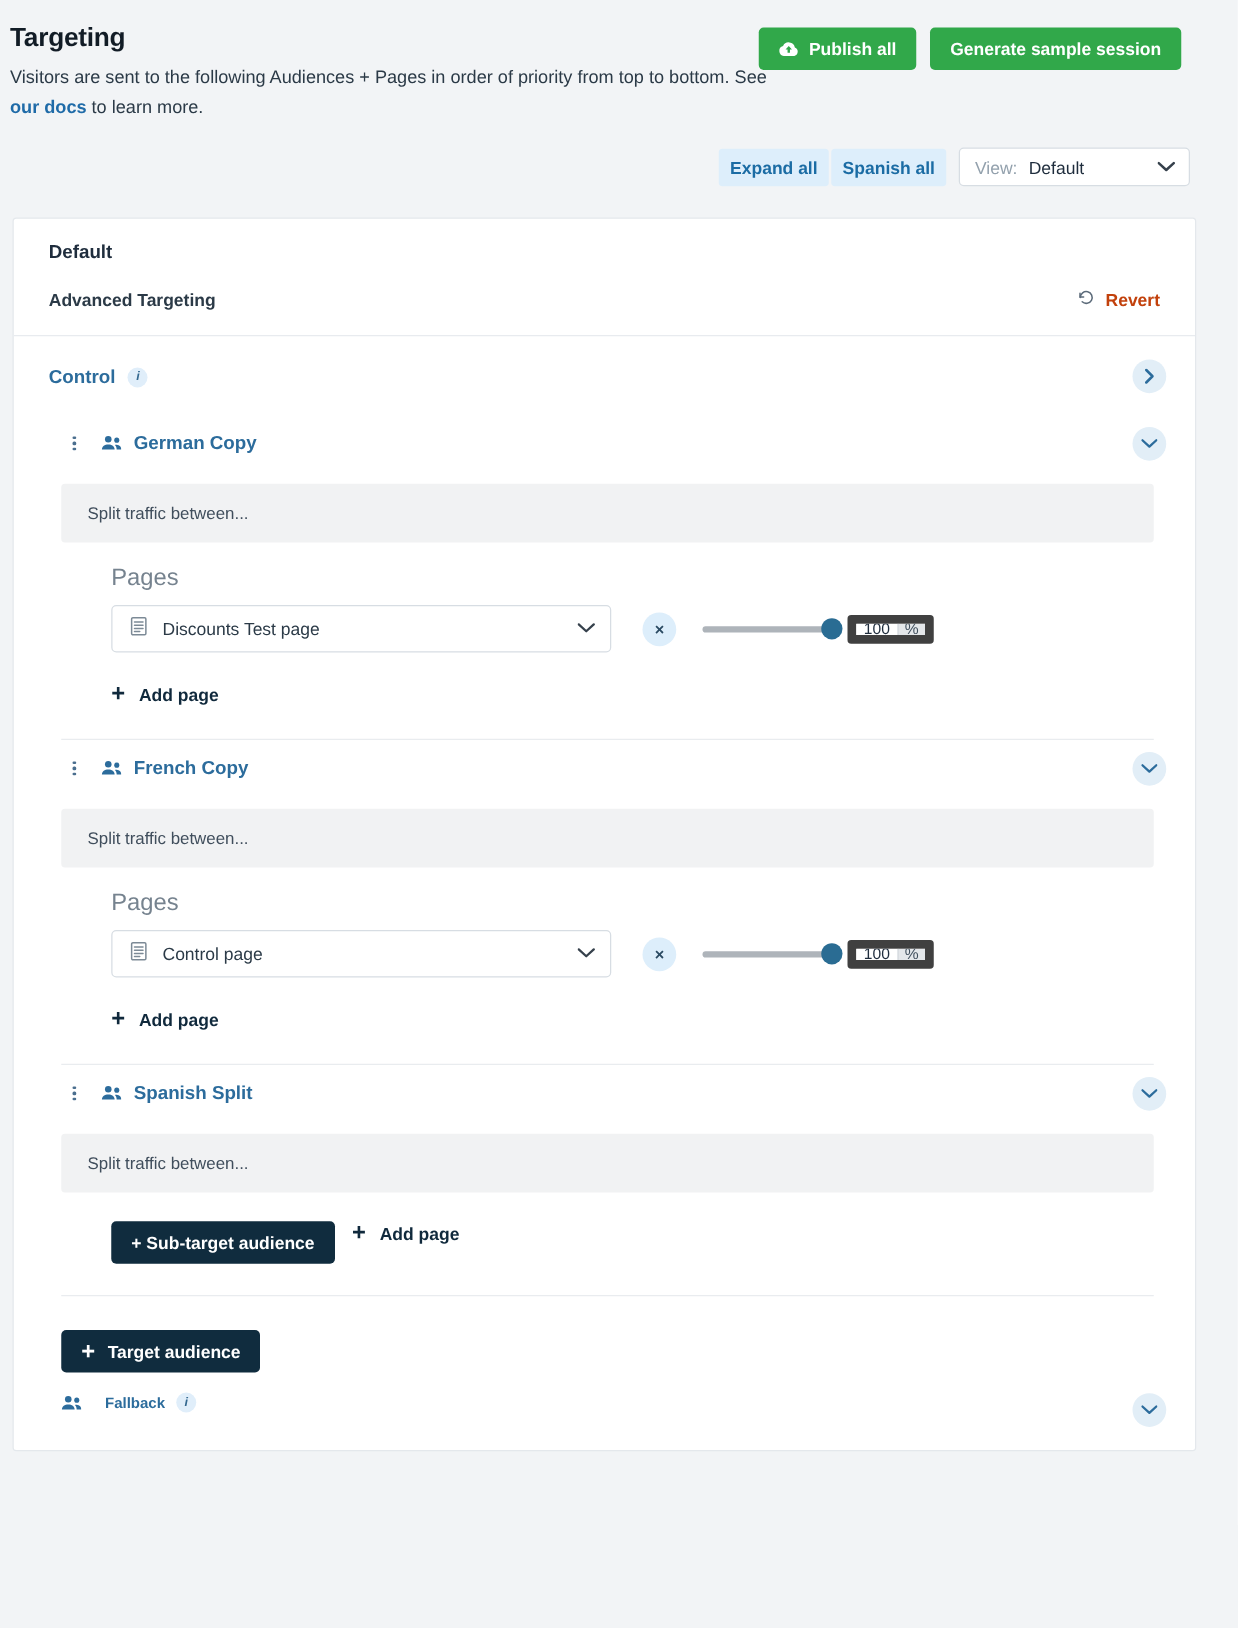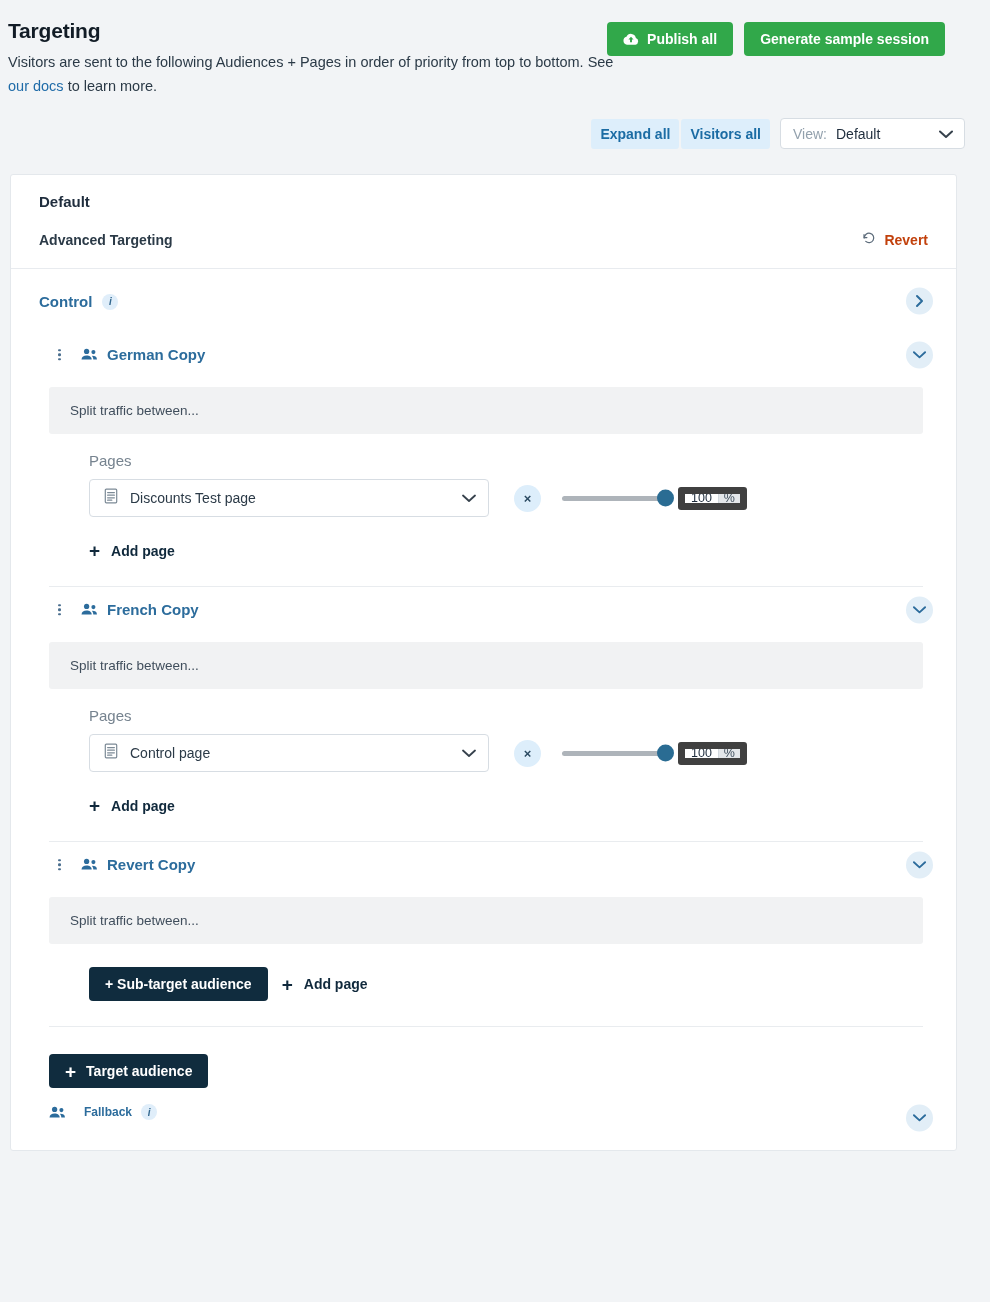--- a/index.html
+++ b/index.html
@@ -15,39 +15,39 @@
   
   .page-header { position: relative; padding: 18px 45px 0 8px; }
   .page-title {
     font-size: 21px; font-weight: bold; color: #121c26;
     letter-spacing: -0.2px; line-height: 26px;
   }
   .page-subtitle {
     margin-top: 6px; font-size: 14.5px; line-height: 24px;
     color: #2b3a47; max-width: 610px;
   }
-  .docs-link { color: #1f6ba8; font-weight: normal; text-decoration: none; }
+  .docs-link { color: #1f6ba8; font-weight: bold; text-decoration: none; }
 
   .header-actions {
     position: absolute; top: 22px; right: 45px;
     display: flex; gap: 11px;
   }
   .btn-green {
     background: #31a84a; color: #ffffff; border: none; border-radius: 4px;
     font-family: "Liberation Sans", sans-serif;
     font-size: 14px; font-weight: bold; height: 34px;
     padding: 0 16px; display: inline-flex; align-items: center; gap: 8px;
     cursor: pointer; white-space: nowrap; text-align: center;
   }
   .cloud-ico { display: inline-block; width: 16px; height: 13px; }
 
   
   .toolbar {
     display: flex; justify-content: flex-end; align-items: center;
-    gap: 0px; padding: 0 25px; margin-top: 20px;
+    gap: 0px; padding: 0 38px; margin-top: 20px;
   }
   .link-chip {
     background: #ddeefb; color: #1b6ca4; font-size: 14px; font-weight: bold;
     padding: 7px 9px; border-radius: 3px; cursor: pointer;
     border: none; font-family: "Liberation Sans", sans-serif; white-space: nowrap;
   }
   .link-chip + .link-chip { margin-left: 2px; }
   .view-select {
     margin-left: 10px;
     display: flex; align-items: center; gap: 9px;
@@ -114,21 +114,21 @@
   .aud-name { font-size: 15px; font-weight: bold; color: #2c6c9c; cursor: pointer; }
 
   .split-bar {
     margin: 10px 33px 0 38px;
     background: #f1f2f3; border-radius: 3px;
     height: 47px; display: flex; align-items: center; padding: 0 21px;
   }
   .split-bar span { font-size: 13.5px; color: #404e5c; }
 
   .pages-area { padding: 18px 0 0 78px; }
-  .pages-label { font-size: 15px; color: #76838f; margin-bottom: 10px; }
+  .pages-label { font-size: 19px; color: #76838f; margin-bottom: 10px; }
   .page-row { display: flex; align-items: center; }
   .page-select {
     width: 400px; height: 38px;
     border: 1px solid #d7dde3; border-radius: 4px; background: #fff;
     display: flex; align-items: center; padding: 0 12px 0 14px; gap: 12px;
     cursor: pointer;
   }
   .page-select .pname { flex: 1; font-size: 14px; color: #2b3a47; }
   .x-btn {
     margin-left: 25px;
@@ -170,21 +170,21 @@
 
   .aud-divider { height: 1px; background: #e9ecef; margin: 25px 33px 0 38px; }
 
   .dark-btn {
     background: #102c3e; color: #ffffff; border: none; border-radius: 4px;
     font-family: "Liberation Sans", sans-serif;
     font-size: 14px; font-weight: bold; height: 34px;
     padding: 0 16px; display: inline-flex; align-items: center; gap: 10px;
     cursor: pointer; white-space: nowrap;
   }
-  .spanish-actions { display: flex; align-items: center; gap: 14px; margin: 23px 0 0 78px; }
+  .spanish-actions { display: flex; align-items: flex-start; gap: 14px; margin: 23px 0 0 78px; }
 
   .target-audience-wrap { margin: 27px 0 0 38px; }
 
   .fallback-row {
     position: relative; display: flex; align-items: center;
     padding: 16px 28px 30px 38px; gap: 9px;
   }
   .fallback-name { font-size: 12px; font-weight: bold; color: #2c6c9c; cursor: pointer; }
 </style>
 </head>
@@ -204,21 +204,21 @@
         </svg>
       </span>
       <span>Publish all</span>
     </button>
     <button class="btn-green">Generate sample session</button>
   </div>
 </div>
 
 <div class="toolbar">
   <button class="link-chip">Expand all</button>
-  <button class="link-chip">Visitors all</button>
+  <button class="link-chip">Spanish all</button>
   <div class="view-select">
     <span class="view-label">View:</span>
     <span class="view-value">Default</span>
     <span>
       <svg width="14" height="9" viewBox="0 0 14 9" fill="none" stroke="#36414c" stroke-width="2" stroke-linecap="round" stroke-linejoin="round">
           <path d="M1 1.5 7 7l6-5.5"></path>
         </svg>
     </span>
   </div>
 </div>
@@ -387,21 +387,21 @@
           <i></i>
         </span>
       <span class="people-ico">
         <svg width="17" height="13" viewBox="0 0 20 14" fill="#2c6c9c">
           <circle cx="6.6" cy="3.4" r="3.1"></circle>
             <circle cx="14.6" cy="4.2" r="2.4"></circle>
           <path d="M.6 13c0-3.1 2.7-4.8 6-4.8s6 1.7 6 4.8H.6z"></path>
           <path d="M13.4 8.6c2.9 0 5.3 1.3 5.3 3.7v.7h-4.2c0-1.6-.5-3.1-1.6-4.3l.5-.1z"></path>
         </svg>
       </span>
-      <span class="aud-name">Revert Copy</span>
+      <span class="aud-name">Spanish Split</span>
       <div class="round-chev">
         <svg width="13" height="9" viewBox="0 0 14 9" fill="none" stroke="#2c6c9c" stroke-width="2" stroke-linecap="round" stroke-linejoin="round">
             <path d="M1 1.5 7 7l6-5.5"></path>
           </svg>
       </div>
     </div>
 
     <div class="split-bar">
       <span>Split traffic between...</span>
     </div>

